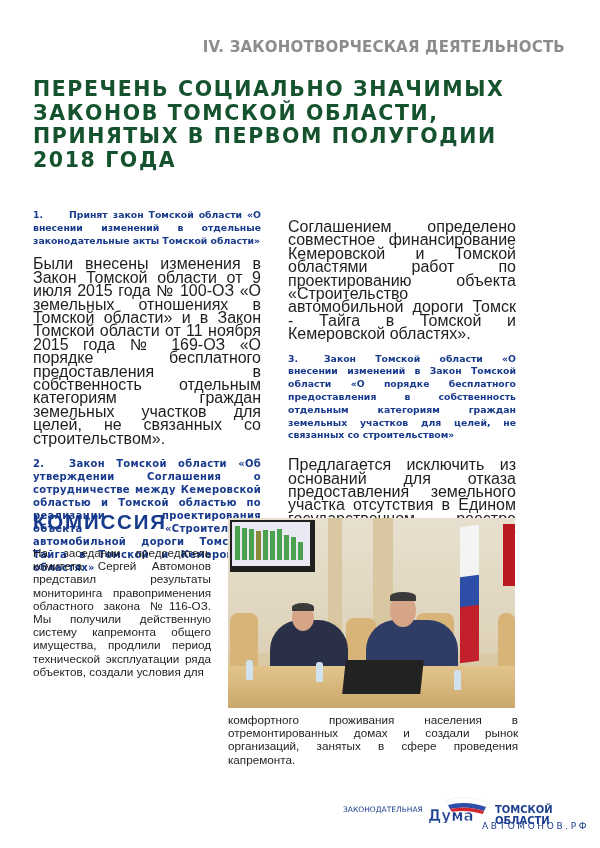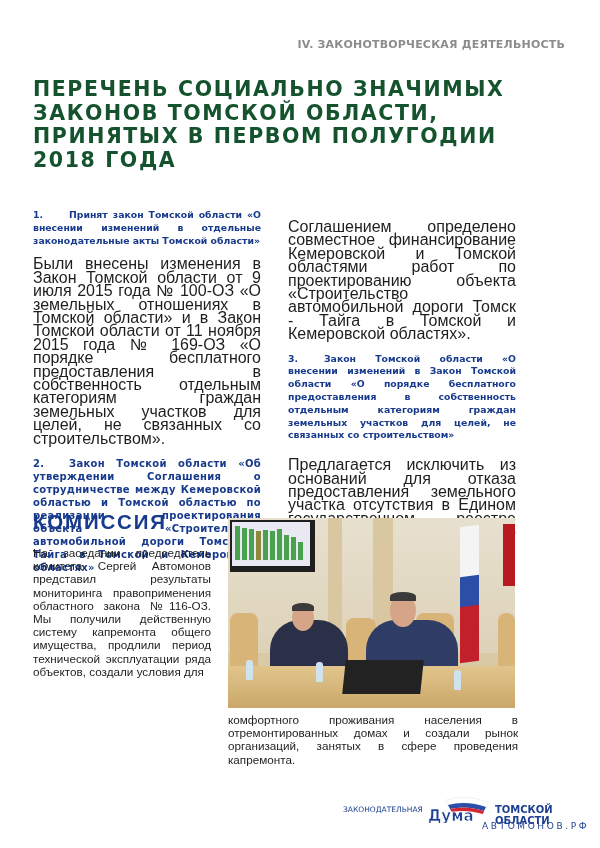--- a/index.html
+++ b/index.html
@@ -2,21 +2,21 @@
 <html><head>
   <meta charset="utf-8">
   <style>
     * { margin: 0; padding: 0; box-sizing: border-box; }
     html, body { width: 600px; height: 848px; background: #ffffff; overflow: hidden; }
     body { position: relative; font-family: "Liberation Sans", sans-serif; color: #1a1a1a; }
 
     .section-header {
       position: absolute; right: 35px; top: 38px;
       font-family: "DejaVu Sans", sans-serif; font-weight: bold;
-      font-size: 11px; color: #8c8c8c; letter-spacing: 0.2px;
+      font-size: 15px; color: #8c8c8c; letter-spacing: 0.2px;
     }
 
     .main-title {
       position: absolute; left: 33px; top: 78px; width: 480px;
       font-family: "DejaVu Sans", sans-serif; font-weight: bold;
       font-size: 20.5px; line-height: 23.5px; color: #14532d;
       letter-spacing: 1.6px;
     }
 
     .col { position: absolute; width: 228px; }

